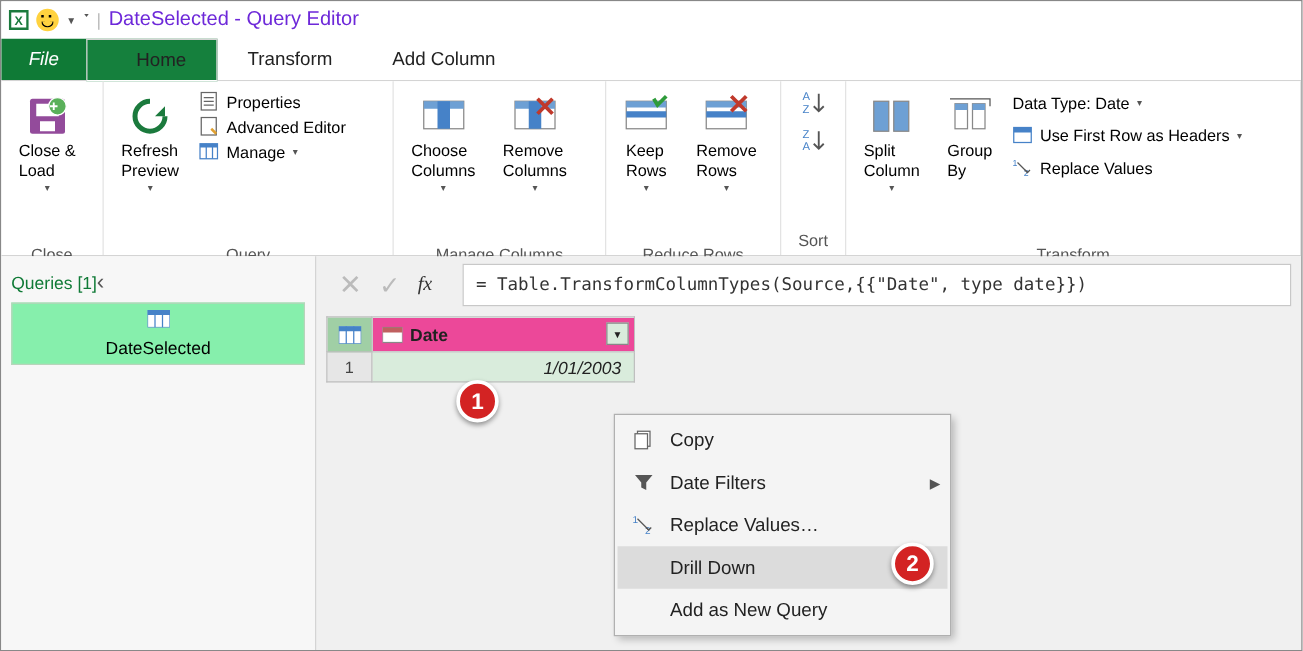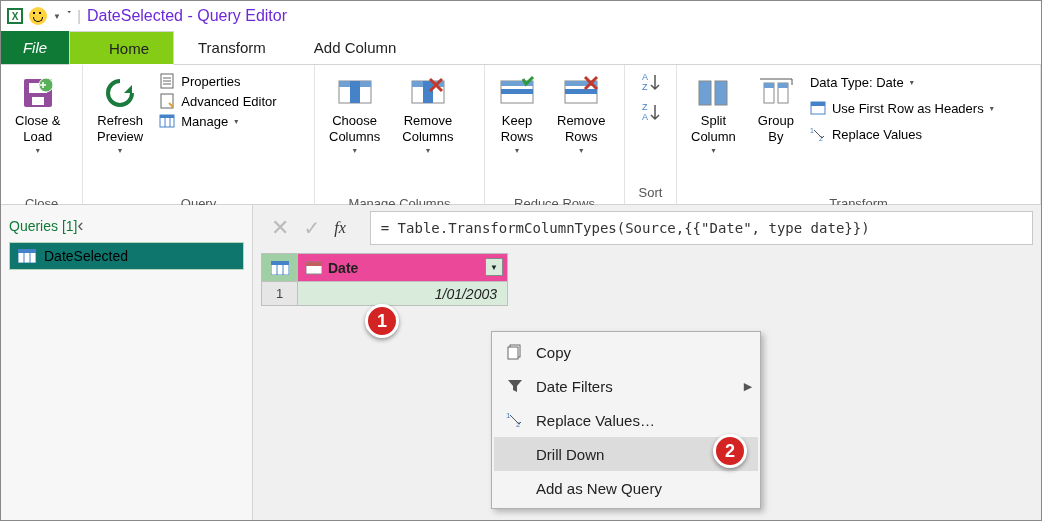--- a/index.html
+++ b/index.html
@@ -11,42 +11,42 @@
 .smiley::before { content: ""; position: absolute; top: 5px; left: 4px; width: 2px; height: 2px; background: #000; box-shadow: 6px 0 #000; }
 .smiley::after { content: ""; position: absolute; top: 10px; left: 4px; width: 8px; height: 4px; border: 1.5px solid #000; border-top: none; border-radius: 0 0 8px 8px; }
 .dd-arrow { font-size: 8px; color: #555; }
 .separator { color: #bbb; font-size: 14px; }
 .title-text { font-size: 16px; color: #6d28d9; }
 
 
 .menubar { height: 34px; display: flex; align-items: stretch; border-bottom: 1px solid #d4d4d4; background:#fff;}
 .menu-file { background: #0f7a36; color: #fff; width: 68px; display:flex; align-items:center; justify-content:center; font-size:15px;font-style:italic; }
 .menu-item { padding: 0 24px; display:flex; align-items:center; font-size:15px; color:#222; }
-.menu-item.active { border: 1px solid #d4d4d4; border-bottom: 1px solid #fff; margin-bottom:-1px; background:#84cc16;padding-left:39px;}
+.menu-item.active { border: 1px solid #d4d4d4; border-bottom: 1px solid #fff; margin-bottom:-1px; background:#15803d;padding-left:39px;}
 
 
 .ribbon { height: 140px; background: #fff; border-bottom: 1px solid #d4d4d4; display:flex; }
 .ribbon-group { border-right: 1px solid #e3e3e3; padding: 6px 8px 2px; display:flex; flex-direction:column; }
 .ribbon-group-body { flex: 1; display:flex; align-items:flex-start; gap: 10px; }
 .ribbon-group-label { text-align:center; font-size:13px; color:#555; padding: 2px 0; margin-top: 35px; }
 .big-btn { display:flex; flex-direction:column; align-items:center; gap:2px; padding: 4px 6px; }
 .big-btn .icon { width: 36px; height: 36px; }
-.big-btn .lbl { font-size: 13px; text-align:center; line-height:1.2; }
+.big-btn .lbl { font-size: 13px; line-height:1.2; }
 .small-list { display:flex; flex-direction:column; gap:4px; padding-top: 2px;}
 .small-btn { display:flex; align-items:center; gap:6px; font-size:13px; }
 .small-btn .mini-icon { width:16px; height:16px; }
 
 svg { display:block; }
 
 
 .content { position:absolute; top:204px; left:0; right:0; bottom:0; display:flex; background:#f0f0f0;}
 .sidebar { width: 252px; background:#f7f7f7; border-right:1px solid #d4d4d4; padding:10px 8px;}
 .sidebar-header { display:flex; justify-content:flex-start; align-items:center; color:#0f7a36; font-size:14px; padding-bottom:6px;}
 .collapse-btn { font-size:18px; color:#555; }
-.query-item { display:flex; align-items:center; gap:8px; background:#0f766e; border:1px solid #b8d4bb; padding:5px 8px; font-size:14px;}
+.query-item { display:flex; align-items:center; gap:8px; background:#86efac; border:1px solid #b8d4bb; padding:5px 8px; font-size:14px;flex-direction:column;}
 .table-mini { width:18px; height:14px; }
 
 .main { flex:1; padding: 6px 8px; position:relative;}
 .formula-bar { display:flex; align-items:center; gap:14px; margin-bottom:8px;}
 .fb-btns { display:flex; gap:14px; align-items:center; padding: 0 10px;}
 .fb-btn-x { font-size:22px; color:#bbb; }
 .fb-btn-chk { font-size:20px; color:#bbb; }
 .fx { font-style:italic; font-size:16px; color:#333; font-family: "Times New Roman", serif;}
 .formula-input { flex:1; height:34px; border:1px solid #c8c8c8; background:#fff; padding:0 10px; font-family: Consolas, monospace; font-size:14px; color:#333;}
 

